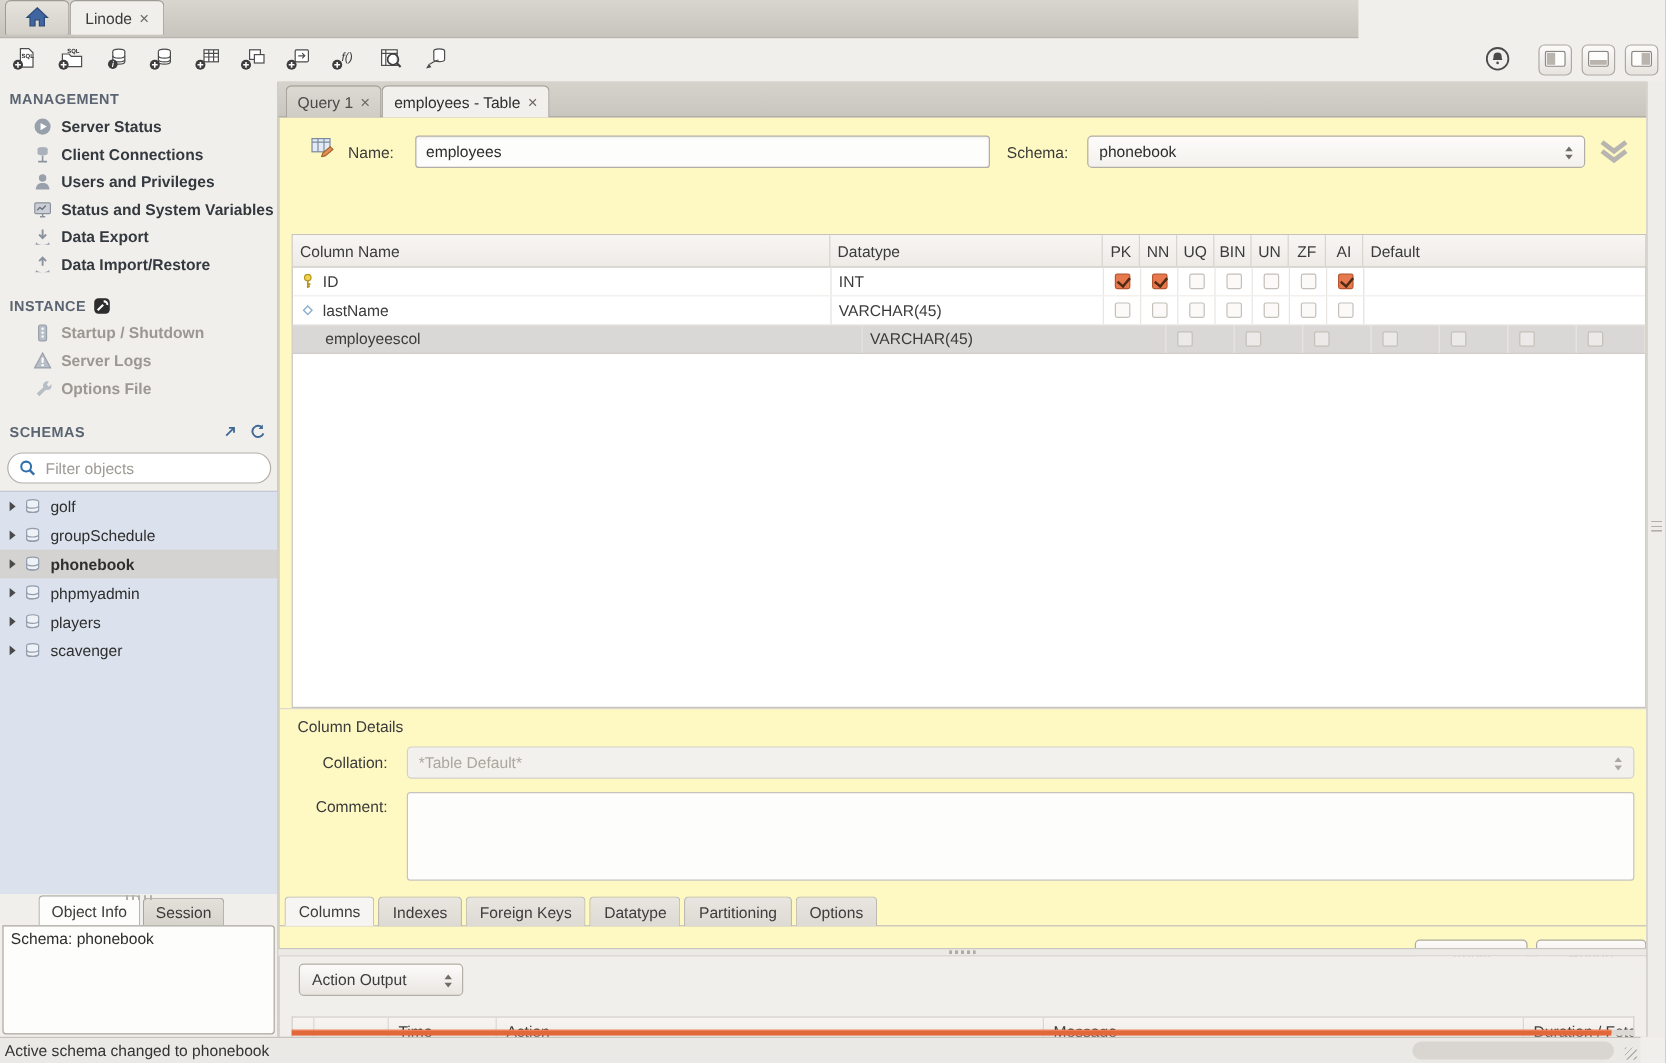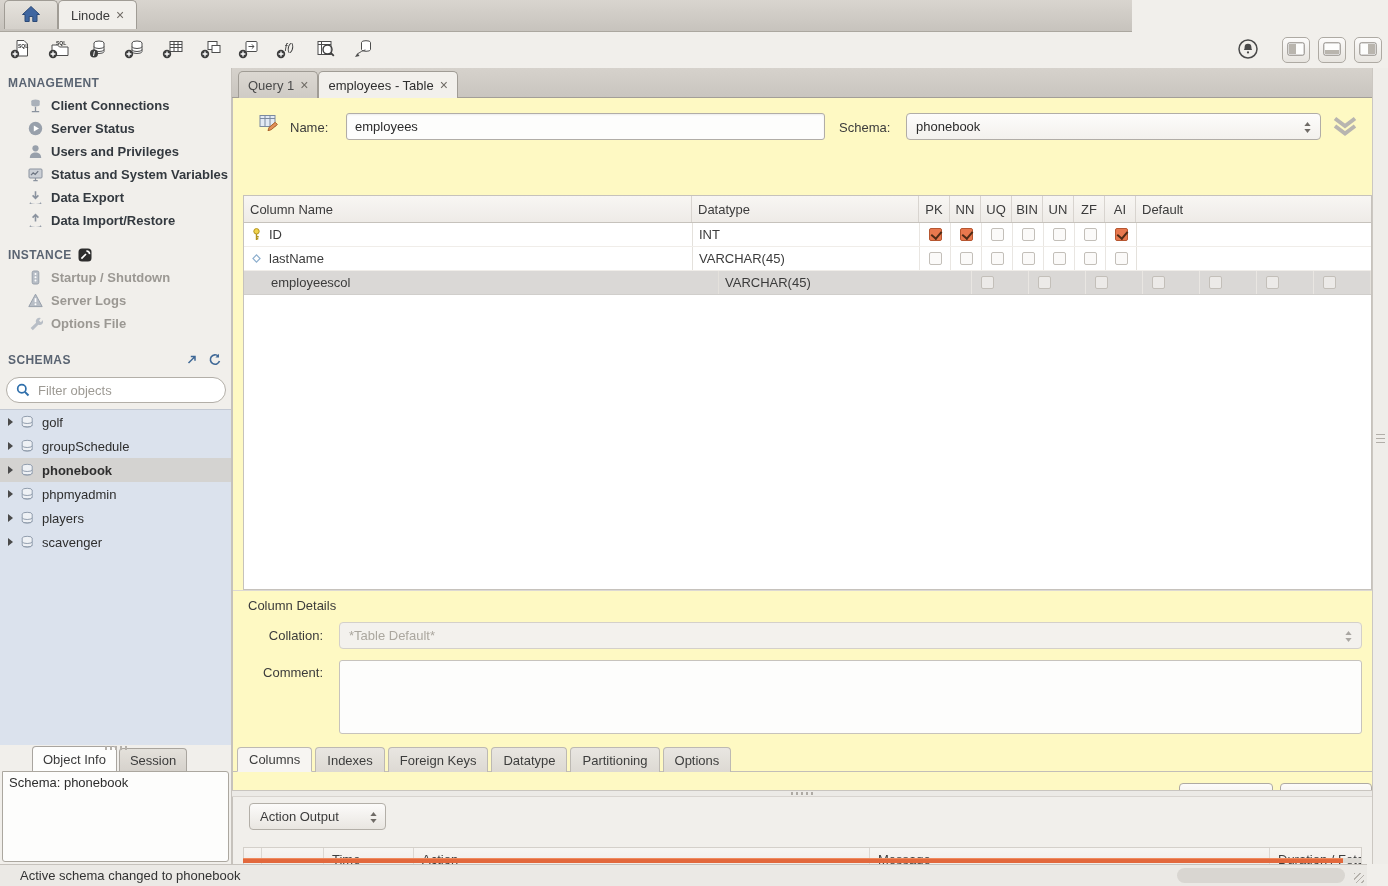--- a/index.html
+++ b/index.html
@@ -108,21 +108,21 @@
   #out-header{position:absolute;left:10px;top:50px;width:1119px;height:23px;display:flex;background:linear-gradient(#f7f5f2,#edeae6);border:1px solid #d4d0ca;border-bottom:none;color:#3d3d3d;}
   .oh{height:100%;display:flex;align-items:center;padding-left:8px;border-right:1px solid #dbd7d2;overflow:hidden;white-space:nowrap;}
   #orange-row{position:absolute;left:10px;top:61px;width:1100px;height:5px;background:#e2683c;box-shadow:inset 0 1px 0 #ef8a5e;}
   #orange-stub{position:absolute;left:1110px;top:61px;width:19px;height:5px;background:#dcd9d4;}
 
   
   #right-sash{position:absolute;left:1372px;top:68px;width:16px;height:796px;background:#efede9;border-left:1px solid #cbc7c1;}
   #right-sash .grip{position:absolute;left:3px;top:366px;width:9px;height:9px;background:repeating-linear-gradient(#b2aea8 0 1px,transparent 1px 4px);}
 
   
-  #statusbar{position:absolute;left:0;top:864px;width:1367px;height:22px;background:#ebe9e5;border-top:1px solid #c6c2bc;display:flex;align-items:center;padding-left:20px;color:#333;}
+  #statusbar{position:absolute;left:0;top:864px;width:1367px;height:22px;background:#ebe9e5;border-top:1px solid #c6c2bc;display:flex;align-items:center;padding-left:4px;color:#333;}
   #hscroll-pill{position:absolute;right:22px;top:3px;width:168px;height:15px;border-radius:8px;background:#d9d6d1;}
   #corner-grip{position:absolute;right:3px;bottom:3px;width:10px;height:10px;background:repeating-linear-gradient(135deg,#b5b1ab 0 1px,transparent 1px 4px);}
 </style>
 </head>
 <body>
 
 <div id="app">
 
   <div id="titlebar">
     <div class="conn-tab home">
@@ -248,35 +248,35 @@
   </div>
 
   <div id="sidebar">
     <div class="side-header">
       <span>MANAGEMENT</span>
     </div>
     <div id="mgmt-list">
         <div class="side-item">
           <span class="si-ico">
             <svg width="15" height="15" viewBox="0 0 15 15">
+              <circle cx="7.5" cy="7.5" r="6.7" fill="#98a0ab"></circle>
+              <path d="M5.8 4.4v6.2l5.2-3.1z" fill="#fff"></path>
+            </svg>
+          </span>
+          <span>Server Status</span>
+        </div>
+        <div class="side-item">
+          <span class="si-ico">
+            <svg width="15" height="15" viewBox="0 0 15 15">
               <ellipse cx="7.5" cy="3.2" rx="4.2" ry="1.7" fill="#aab1ba"></ellipse>
               <path d="M3.3 3.2v3.6a4.2 1.7 0 0 0 8.4 0V3.2" fill="#aab1ba"></path>
               <path d="M7.5 8.7v2.6M3.8 13.7h7.4M7.5 11.3v2.4" stroke="#8a929e" stroke-width="1.3" fill="none"></path>
             </svg>
           </span>
           <span>Client Connections</span>
-        </div>
-        <div class="side-item">
-          <span class="si-ico">
-            <svg width="15" height="15" viewBox="0 0 15 15">
-              <circle cx="7.5" cy="7.5" r="6.7" fill="#98a0ab"></circle>
-              <path d="M5.8 4.4v6.2l5.2-3.1z" fill="#fff"></path>
-            </svg>
-          </span>
-          <span>Server Status</span>
         </div>
         <div class="side-item">
           <span class="si-ico">
             <svg width="15" height="15" viewBox="0 0 15 15">
               <circle cx="7.5" cy="4.3" r="3.1" fill="#98a0ab"></circle>
               <path d="M1.8 14c0-4 2.6-5.6 5.7-5.6s5.7 1.6 5.7 5.6z" fill="#98a0ab"></path>
             </svg>
           </span>
           <span>Users and Privileges</span>
         </div>

